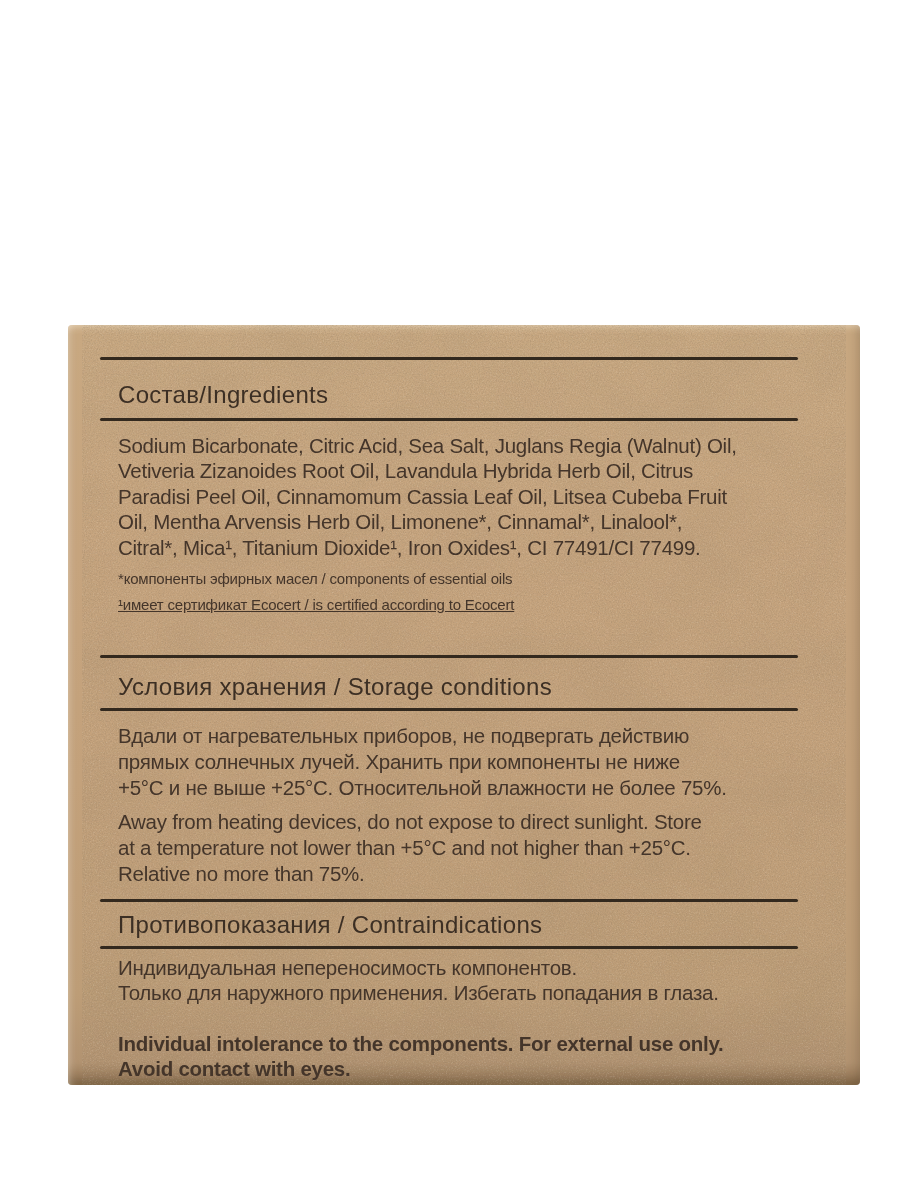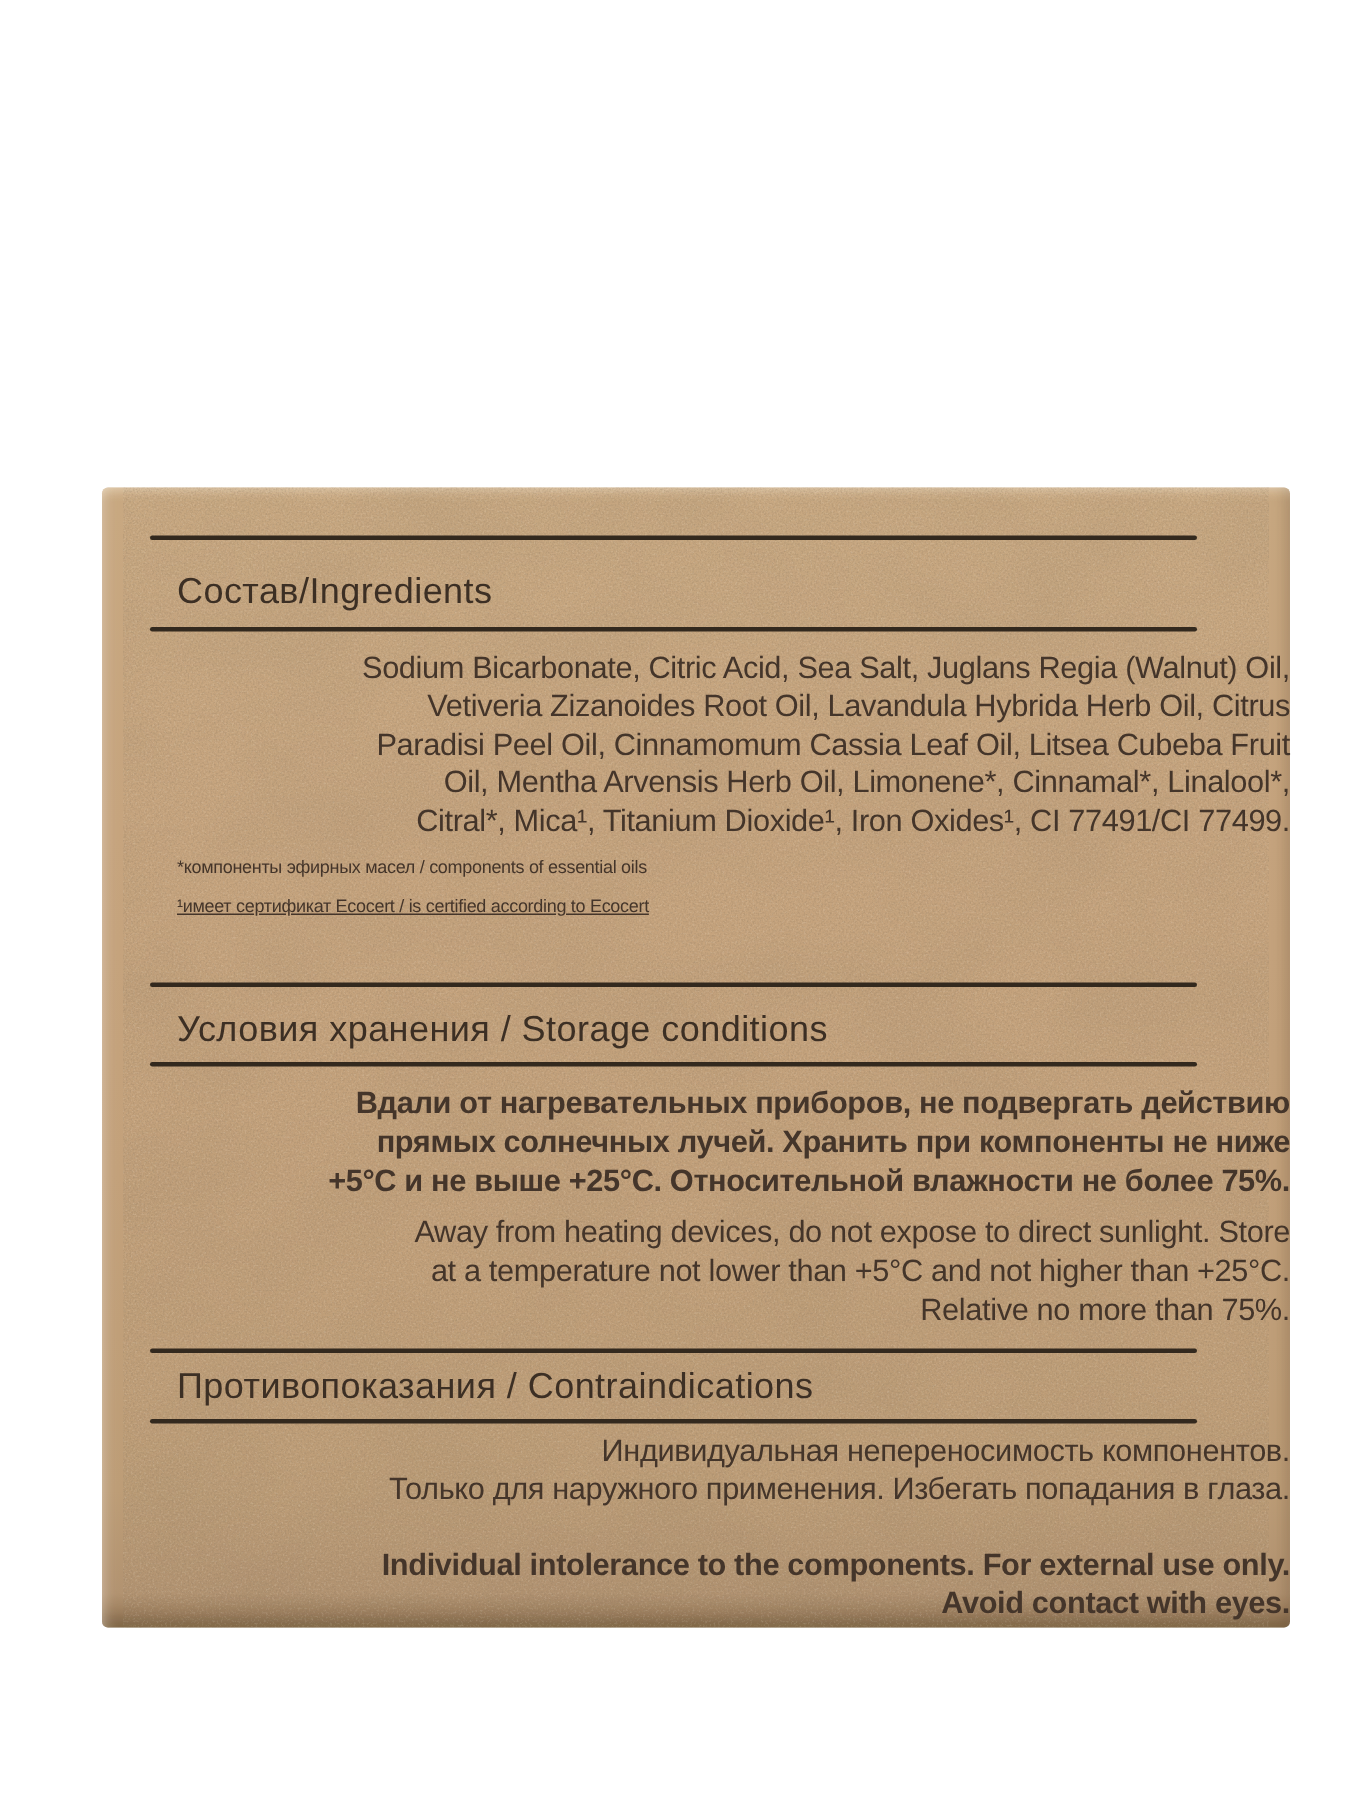--- a/index.html
+++ b/index.html
@@ -67,37 +67,37 @@
   }
   .para {
     margin-left: 50px;
     font-size: 20.5px;
     line-height: 25.4px;
     letter-spacing: -0.25px;
     color: #44352a;
   }
   .footnote {
     margin-left: 50px;
-    font-size: 12px;
+    font-size: 15px;
     line-height: 25px;
     letter-spacing: -0.2px;
     color: #44352a;
   }
-  .line { white-space: nowrap; text-align: right; }
+  .line { white-space: nowrap; }
 
   .mt-rule-1       { margin-top: 32px; }
   .mt-head-1       { margin-top: 20px; }
   .mt-rule-1b      { margin-top: 8px;  }
   .mt-ingredients  { margin-top: 12px; }
   .mt-fn-1         { margin-top: 6px;  }
   .mt-fn-2         { margin-top: 1px; text-decoration: underline;  }
   .mt-rule-2       { margin-top: 38px; }
   .mt-head-2       { margin-top: 14px; }
   .mt-rule-2b      { margin-top: 6px;  }
-  .mt-storage-ru   { margin-top: 12px; line-height: 25.8px; font-weight: bold; }
+  .mt-storage-ru   { margin-top: 12px; line-height: 25.8px; }
   .mt-storage-en   { margin-top: 9px;  line-height: 25.8px; }
   .mt-rule-3       { margin-top: 12px; }
   .mt-head-3       { margin-top: 8px;  }
   .mt-rule-3b      { margin-top: 6px;  }
   .mt-contra-ru    { margin-top: 6px;  line-height: 25.5px; }
   .mt-contra-en    { margin-top: 25px;  line-height: 25.5px; font-weight: bold; }
 </style>
 </head>
 <body>
 

